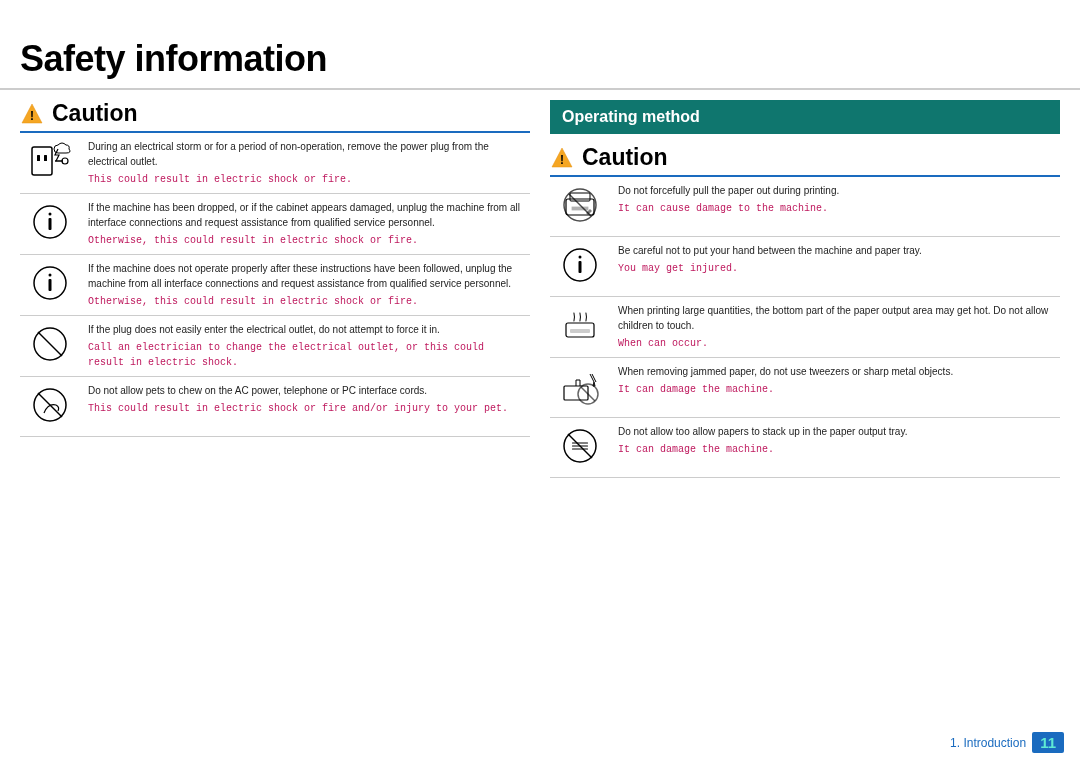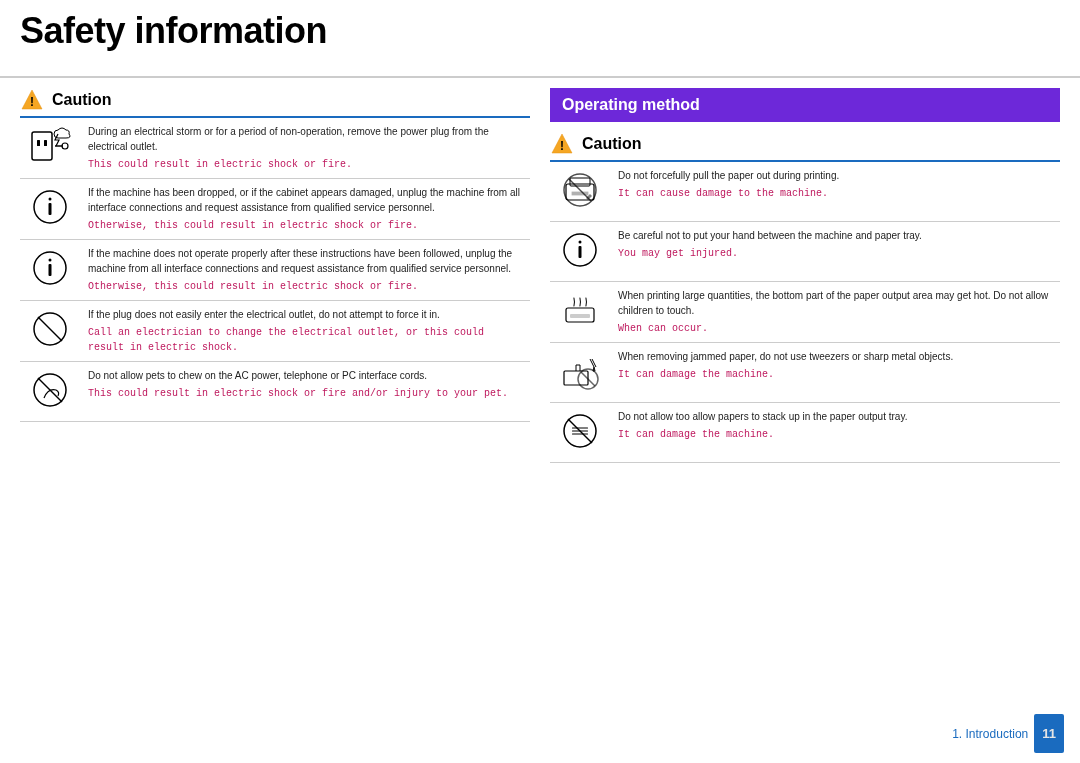--- a/index.html
+++ b/index.html
@@ -8,22 +8,23 @@
       background: #fff;
       width: 1080px;
       min-height: 763px;
       position: relative;
       font-size: 13px;
       color: #222;
     }
 
     
     .page-header {
-      padding: 10px 20px 24px 20px;
+      padding: 10px 20px 8px 20px;
       border-bottom: 2px solid #ccc;
+      margin-top: 28px;
     }
     .page-title {
       font-size: 36px;
       font-weight: 900;
       color: #000;
       letter-spacing: -0.5px;
     }
 
     
     .content-area {
@@ -51,33 +52,33 @@
       align-items: center;
       gap: 8px;
       margin-bottom: 4px;
     }
     .caution-icon {
       width: 24px;
       height: 24px;
       flex-shrink: 0;
     }
     .caution-label {
-      font-size: 16px;
+      font-size: 23px;
       font-weight: 700;
       color: #000;
     }
     .caution-divider {
       height: 2px;
       background: #1a6bbf;
       margin-bottom: 0;
     }
 
     
     .op-method-heading {
-      background: #6d28d9;
+      background: #0f766e;
       color: #fff;
       font-size: 16px;
       font-weight: 700;
       padding: 8px 12px;
       margin-bottom: 10px;
     }
 
     
     .info-table {
       width: 100%;
@@ -119,24 +120,24 @@
       align-items: center;
       gap: 6px;
     }
     .footer-text {
       font-size: 12px;
       font-weight: 400;
       color: #1a6bbf;
     }
     .footer-page-num {
       background: #1a6bbf;
-      color: #e5e5e5;
-      font-size: 13px;
+      color: #5eead4;
+      font-size: 15px;
       font-weight: 700;
-      padding: 12px 8px;
+      padding: 2px 8px;
       border-radius: 2px;
     }
   </style>
 </head>
 <body>
 
 <div class="page-header">
   <h1 class="page-title">Safety information</h1>
 </div>
 

